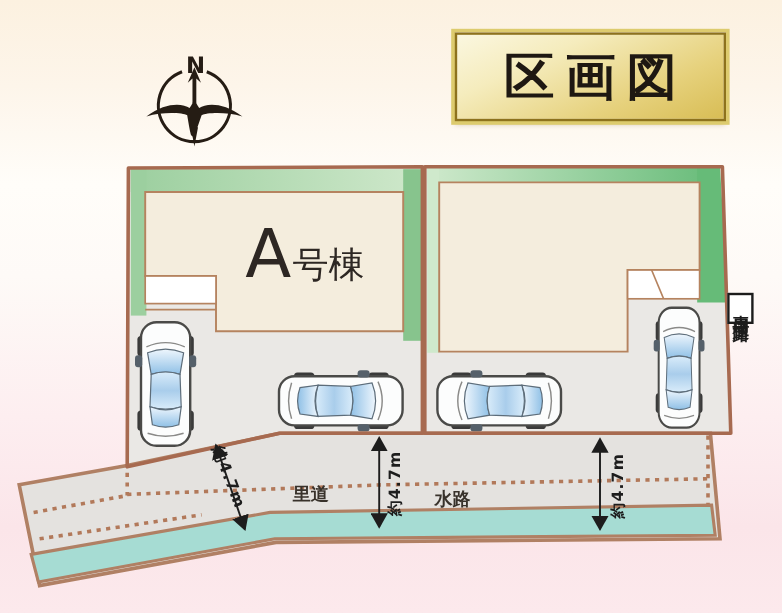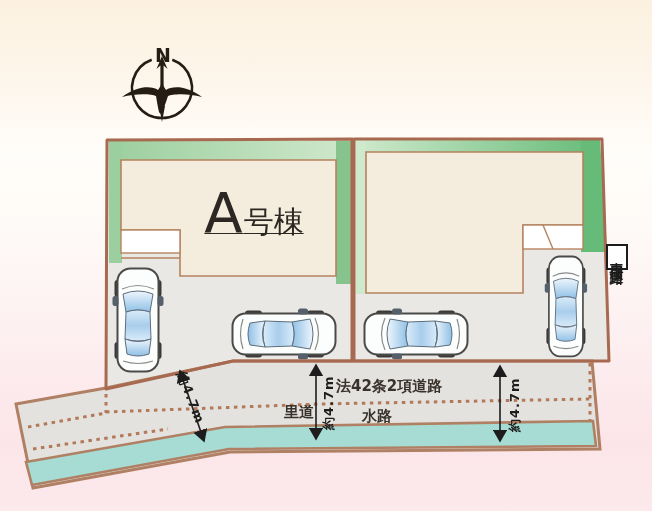--- a/index.html
+++ b/index.html
@@ -27,26 +27,26 @@
     font-size:42px;font-weight:bold;color:#1e1812;
     letter-spacing:9px;text-indent:9px;
   }
 
   .north-label{left:151px;top:44px;width:24px;text-align:center;
     font-size:19px;font-weight:bold;color:#251c14;}
 
   .lot-label{width:170px;text-align:center;color:#2d2723;}
   .lot-label .big{font-size:56px;font-weight:500;letter-spacing:1px;}
   .lot-label .suffix{font-size:30px;font-weight:500;}
-  .lot-label-a{left:169px;top:180px;text-decoration:underline;}
+  .lot-label-a{left:169px;top:180px;}
   .lot-label-b{left:365px;top:180px;}
 
   .road-label{font-size:15px;font-weight:600;color:#38322b;}
   .main-road-label{left:336px;top:377px;}
-  .village-road-label{left:244px;top:403px;margin-left:40px;}
+  .village-road-label{left:244px;top:403px;}
   .waterway-label{left:362px;top:407px;}
 
   .dim-label{font-size:13px;font-weight:600;color:#1d1d1d;letter-spacing:1px;}
   .dim-left{left:189px;top:369px;transform:rotate(69deg);transform-origin:0 0;}
   .dim-center{left:320px;top:430px;transform:rotate(-90deg);transform-origin:0 0;}
   .dim-right{left:506px;top:432px;transform:rotate(-90deg);transform-origin:0 0;}
 
   .private-path-box{
     left:606px;top:244px;
     writing-mode:vertical-rl;text-orientation:upright;
@@ -151,29 +151,29 @@
       <path d="M162,56 L167.5,69 L163.6,65.5 L163.6,86 L160.4,86 L160.4,65.5 L156.5,69 Z" fill="#251c14"></path>
       <path d="M122,97 C138,85 152,86 158,90 C160,87 161,85 162,82
                C163,85 164,87 166,90 C172,86 186,85 202,97
                C188,93 172,94 168,96 C166,102 164,108 162,112
                C161,114 160,114 159,112 C158,108 157,102 156,96
                C152,94 136,93 122,97 Z" fill="#251c14"></path>
       <path d="M159,106 L162,122 L165,106 Z" fill="#251c14"></path>
     </g>
   </svg>
 
+  <div class="overlay title-box">区画図</div>
 
   <div class="overlay north-label">N</div>
 
   <div class="overlay lot-label lot-label-a">
     <span class="big">A</span><span class="suffix">号棟</span>
   </div>
 
 
-  <div class="overlay road-label main-road-label">法42条2項道路</div>
 
   <div class="overlay road-label village-road-label">里道</div>
 
   <div class="overlay road-label waterway-label">水路</div>
 
   <div class="overlay dim-label dim-left">約4.7m</div>
 
   <div class="overlay dim-label dim-center">約4.7m</div>
 
   <div class="overlay dim-label dim-right">約4.7m</div>

